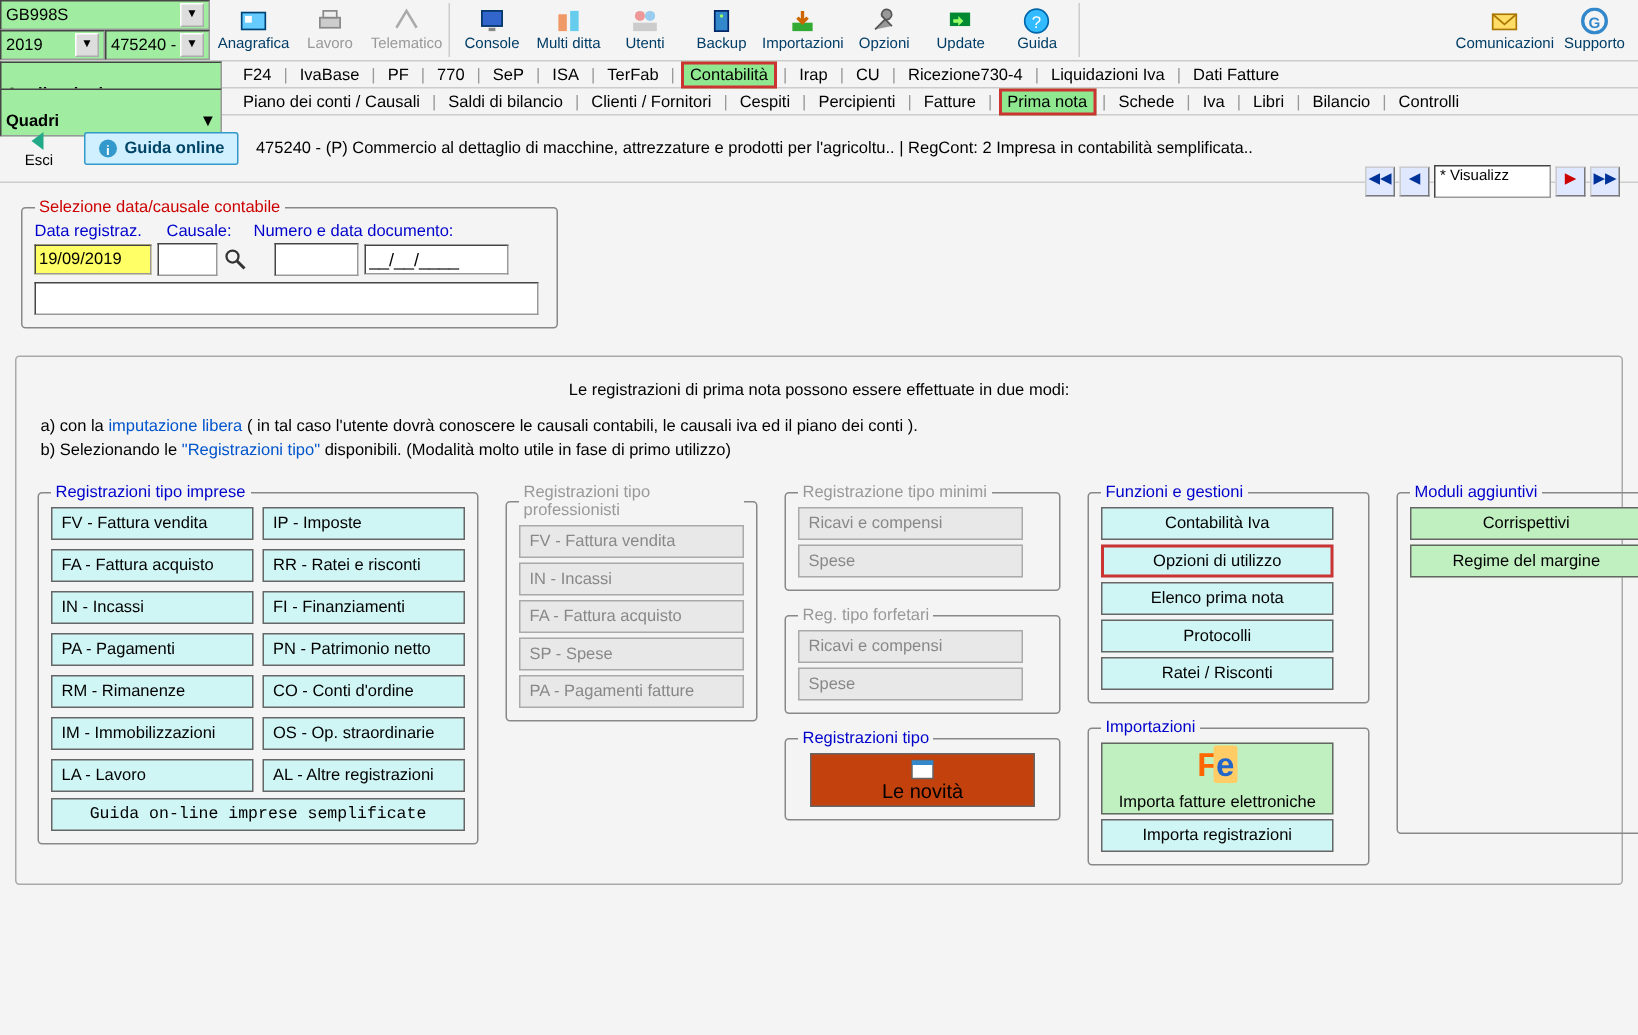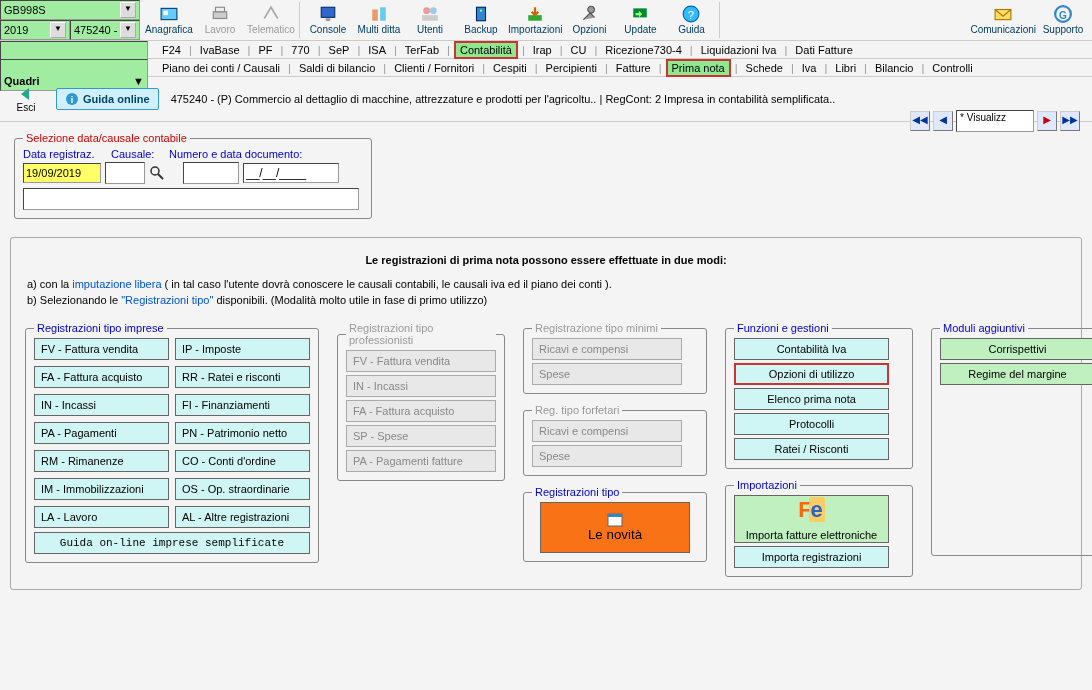--- a/index.html
+++ b/index.html
@@ -111,21 +111,21 @@
 .sel-row { padding: 6px 8px; }
 .sel-fieldset { width: 340px; }
 .sel-labels { display: flex; gap: 8px; color: #0000cc; font-size: 11px; }
 .sel-inputs { display: flex; gap: 4px; align-items: center; margin-top: 2px; }
 .yellow-input { background: #ffff66; border: 1px inset #999; height: 18px; width: 72px; font-size: 11px; padding: 0 2px; }
 .small-input { background: #fff; border: 1px inset #999; height: 18px; width: 34px; }
 .mag-icon { width: 16px; height: 16px; cursor: pointer; }
 .date-input { width: 90px; border: 1px inset #999; height: 18px; font-size: 12px; padding: 0 2px; }
 .wide-input { width: 330px; border: 1px inset #999; height: 18px; margin-top: 4px; }
 .main-area { padding: 8px 10px; }
-.instr { text-align: center; font-weight: bold; margin: 8px 0 10px 0; }
+.instr { text-align: center; font-weight: normal; margin: 8px 0 10px 0; }
 .instr-lines { padding: 0 8px; font-size: 11px; line-height: 16px; }
 .link { color: #0055cc; font-weight: normal; cursor: pointer; }
 .columns { display: flex; gap: 6px; margin-top: 10px; align-items: flex-start; }
 .col-buttons { display: flex; flex-direction: column; gap: 3px; }
 .lbtn {
   background: #d0f5f5;
   border: 1px solid #666;
   width: 135px;
   height: 22px;
   text-align: left;
@@ -164,22 +164,22 @@
 .fe-icon .f { color: #ff6600; }
 .fe-icon .e { color: #2266cc; background: #ffcc66; padding: 0 2px; border-radius: 2px; margin-left: -3px; }
 fieldset.col1 { width: 300px; }
 fieldset.col2 { width: 166px; }
 fieldset.col3 { width: 166px; }
 fieldset.col4 { width: 170px; }
 fieldset.col5 { width: 170px; }
 .novita-box { display: flex; flex-direction: column; align-items: center; gap: 2px; }
 .novita-btn {
   width: 150px;
-  height: 51px;
-  background: #f97316;
+  height: 36px;
+  background: #c2410c;
   border: 1px solid #666;
   cursor: pointer;
   display: flex;
   flex-direction: column;
   align-items: center;
   justify-content: center;
 }
 .dsep { width: 100%; height: 0; }
 svg { display: block; }
 </style>

